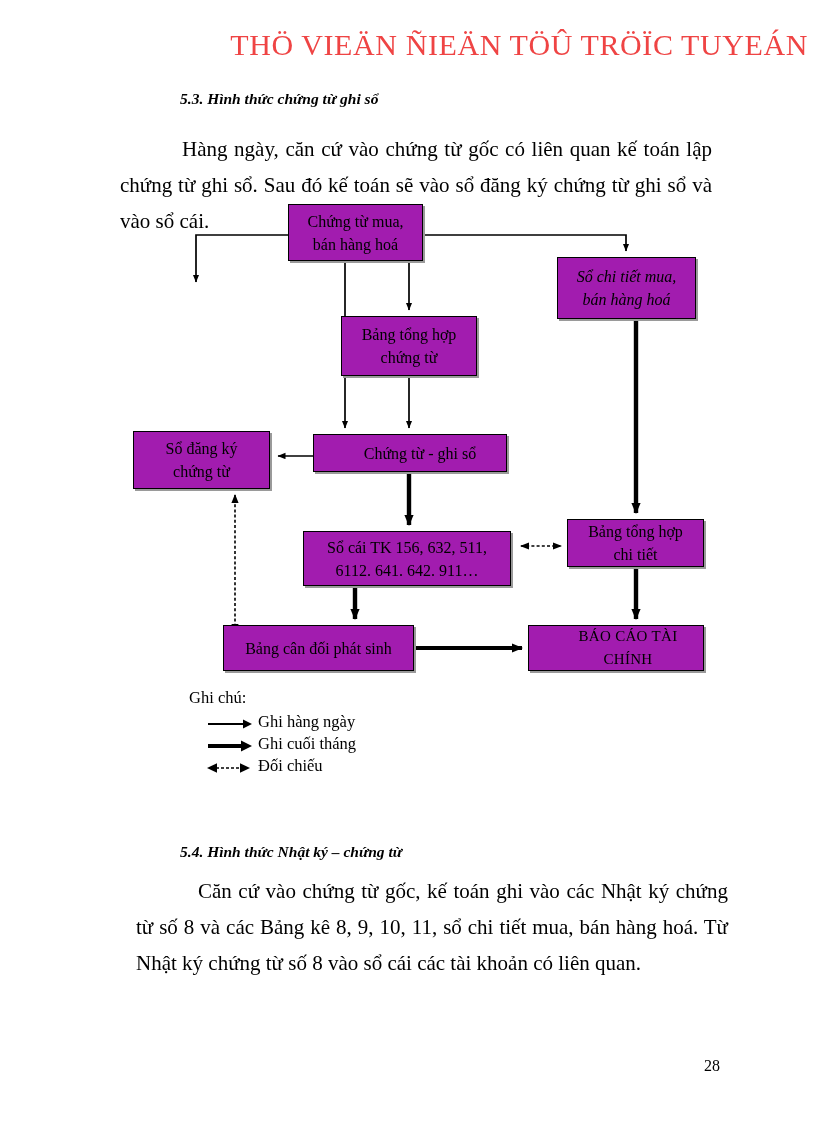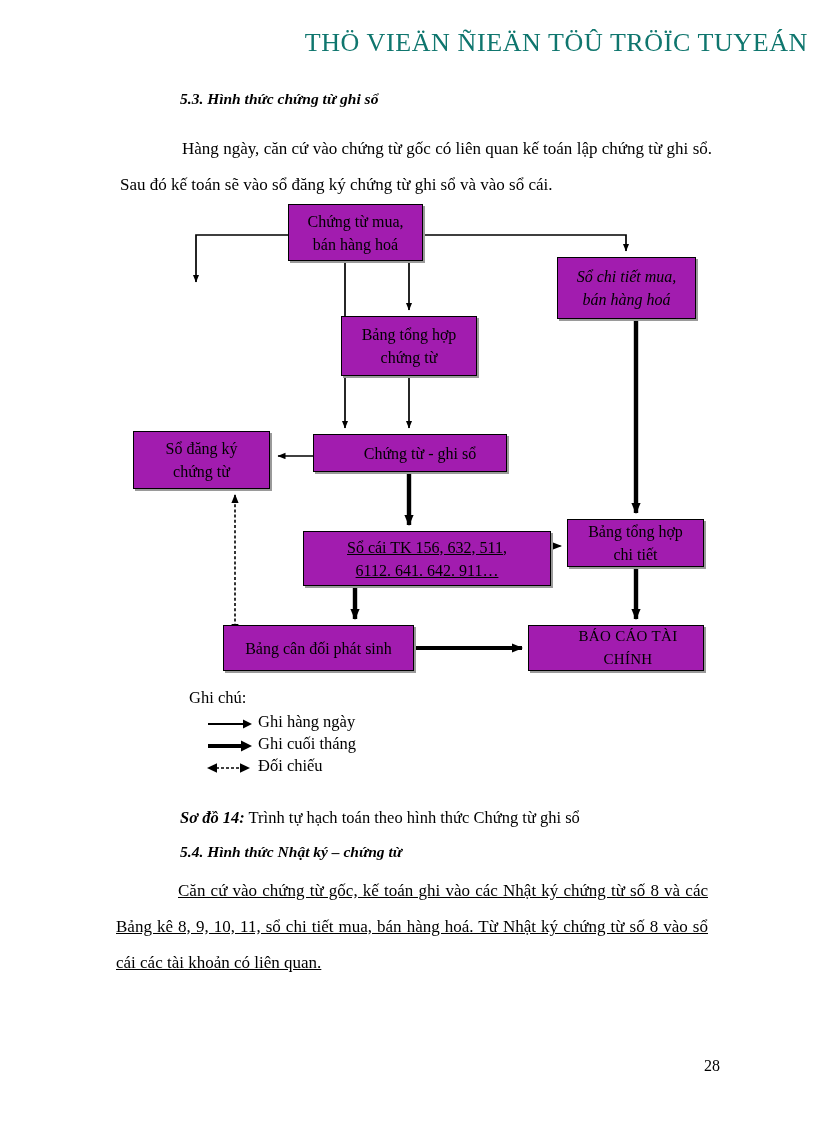--- a/index.html
+++ b/index.html
@@ -20,46 +20,46 @@
     position: absolute;
     inset: 0;
   }
 
   
   .doc-header {
     position: absolute;
     top: 28px;
     right: 8px;
     font-family: "Liberation Serif", "DejaVu Serif", serif;
-    font-size: 26px;
+    font-size: 30px;
     letter-spacing: 0.6px;
     white-space: nowrap;
-    color: #0f766e;
+    color: #ef4444;
   }
 
   
   .heading {
     position: absolute;
     font-weight: bold;
     font-style: italic;
     font-size: 15.5px;
     white-space: nowrap;
   }
   #h-53 { left: 180px; top: 90px; }
   #h-54 { left: 180px; top: 843px; }
 
   .para {
     position: absolute;
-    font-size: 17px;
+    font-size: 21px;
     line-height: 36px;
     text-align: justify;
     text-justify: inter-word;
   }
   #p-53 { left: 120px; top: 131px; width: 592px; text-indent: 62px; }
-  #p-54 { left: 116px; top: 873px; width: 592px; text-indent: 62px; text-decoration: underline; }
+  #p-54 { left: 136px; top: 873px; width: 592px; text-indent: 62px; }
 
   .caption {
     position: absolute;
     left: 180px;
     top: 808px;
     font-size: 16.5px;
     white-space: nowrap;
   }
   .caption .cap-label {
     font-style: italic;
@@ -99,21 +99,21 @@
   }
   .node.small-caps-node { font-size: 15px; letter-spacing: 0.3px; padding-left: 24px; }
 
   
   #n-chungtu      { left: 288px; top: 204px; width: 135px; height: 57px; }
   #n-soquy        { left: 151px; top: 288px; width: 91px;  height: 47px; }
   #n-sochitiet    { left: 557px; top: 257px; width: 139px; height: 62px; font-style: italic; }
   #n-bangtonghopct{ left: 341px; top: 316px; width: 136px; height: 60px; }
   #n-sodangky     { left: 133px; top: 431px; width: 137px; height: 58px; }
   #n-chungtughiso { left: 313px; top: 434px; width: 194px; height: 38px; padding-left: 20px; }
-  #n-socai        { left: 303px; top: 531px; width: 248px; height: 55px; text-decoration: underline; }
+  #n-socai        { left: 303px; top: 531px; width: 208px; height: 55px; }
   #n-bangtonghopct2{left: 567px; top: 519px; width: 137px; height: 48px; }
   #n-bangcandoi   { left: 223px; top: 625px; width: 191px; height: 46px; }
   #n-baocao       { left: 528px; top: 625px; width: 176px; height: 46px; }
 
   
   .legend {
     position: absolute;
     left: 189px;
     top: 688px;
     font-size: 16.5px;
@@ -278,23 +278,20 @@
         <svg width="46" height="16" viewBox="0 0 46 16">
           <line x1="9" y1="8" x2="34" y2="8" stroke="#000" stroke-width="1.7" stroke-dasharray="3,2"></line>
           <path d="M10,3.2 L0,8 L10,12.8 z" fill="#000"></path>
           <path d="M33,3.2 L43,8 L33,12.8 z" fill="#000"></path>
         </svg>
       </span>
       <span class="lg-label">Đối chiếu</span>
     </div>
   </div>
 
-  <div class="caption">
-    <span class="cap-label">Sơ đồ 14:</span><span> Trình tự hạch toán theo hình thức Chứng từ ghi sổ</span>
-  </div>
 
   <div class="heading" id="h-54">5.4. Hình thức Nhật ký – chứng từ</div>
 
   <div class="para" id="p-54">Căn cứ vào chứng từ gốc, kế toán ghi vào các Nhật ký chứng từ số 8 và các Bảng kê 8, 9, 10, 11, sổ chi tiết mua, bán hàng hoá. Từ Nhật ký chứng từ số 8 vào sổ cái các tài khoản có liên quan.</div>
 
   <div class="page-number">28</div>
 
 </div>
 
 </body></html>

